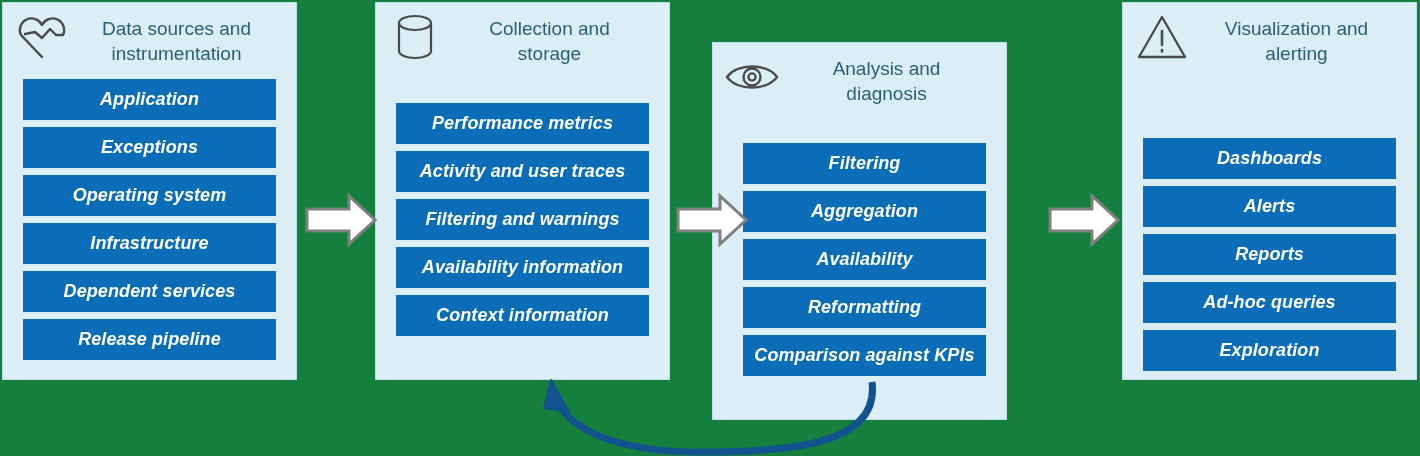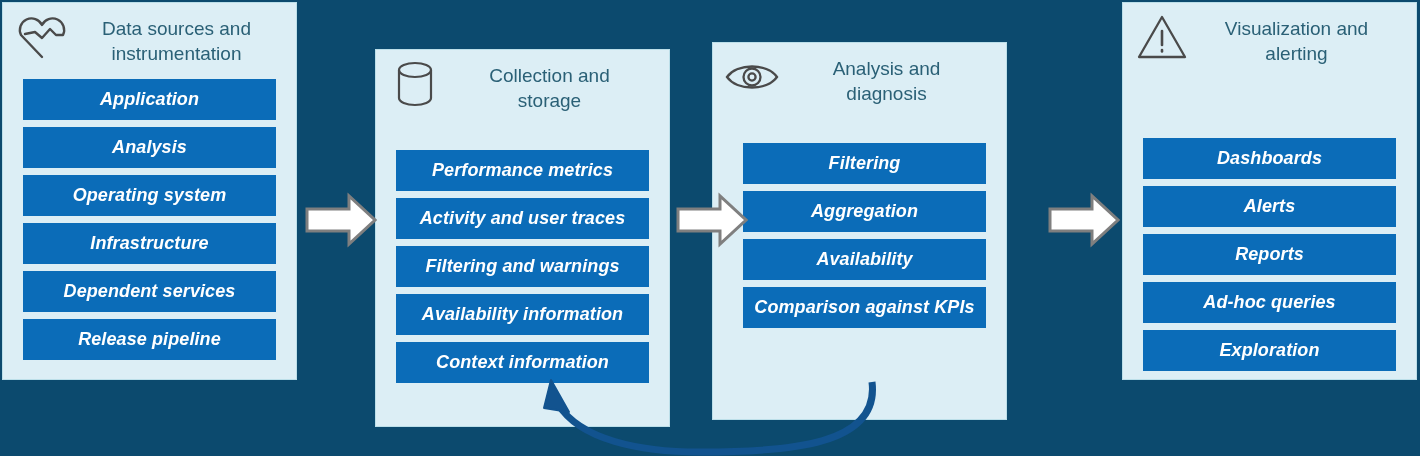--- a/index.html
+++ b/index.html
@@ -9,21 +9,21 @@
     height: 456px;
     background: #ffffff;
     font-family: "Liberation Sans", sans-serif;
     overflow: hidden;
   }
 
   #stage {
     position: relative;
     width: 1420px;
     height: 456px;
-    background: #0c4a6e;
+    background: #15803d;
   }
 
   
   .panel {
     position: absolute;
     top: 2px;
     height: 378px;
     background: #dceef5;
     border: 1px solid #bcdfe9;
   }
@@ -77,21 +77,21 @@
     align-items: center;
     justify-content: center;
     letter-spacing: 0.1px;
     text-align: center;
     font-style: italic;
   }
   .item:last-child { margin-bottom: 0; }
 
   
   #panel-0 { left: 2px;    width: 295px; }
-  #panel-1 { left: 375px;  width: 295px; margin-top: 47px; }
+  #panel-1 { left: 375px;  width: 295px; }
   #panel-2 { left: 712px;  width: 295px; margin-top: 40px; }
   #panel-3 { left: 1122px; width: 295px; }
 
   #panel-0 .items { top: 76px; }
   #panel-1 .items { top: 100px; }
   #panel-2 .items { top: 100px; padding-left: 30px; }
   #panel-3 .items { top: 100px; margin-top: 35px; }
 
   
   .block-arrow {
@@ -124,21 +124,21 @@
       <span class="panel-icon">
         <svg width="52" height="46" viewBox="0 0 52 46">
           <path d="M26 43 L5 21 A11 11 0 0 1 26 11 A11 11 0 0 1 47 21 L40 21 L34 15 L26 24 L19 18 L9 20" fill="none" stroke="#4a4a4a" stroke-width="2.4" stroke-linejoin="round" stroke-linecap="round"></path>
         </svg>
       </span>
       <div class="panel-title">Data sources and
 instrumentation</div>
     </div>
     <div class="items">
       <div class="item">Application</div>
-      <div class="item">Analysis</div>
+      <div class="item">Exceptions</div>
       <div class="item">Operating system</div>
       <div class="item">Infrastructure</div>
       <div class="item">Dependent services</div>
       <div class="item">Release pipeline</div>
     </div>
   </div>
 
   <div class="panel" id="panel-1">
     <div class="panel-header">
       <span class="panel-icon">
@@ -168,20 +168,21 @@
           <circle cx="28" cy="17" r="3.6" fill="none" stroke="#4a4a4a" stroke-width="2.3"></circle>
         </svg>
       </span>
       <div class="panel-title">Analysis and
 diagnosis</div>
     </div>
     <div class="items">
       <div class="item">Filtering</div>
       <div class="item">Aggregation</div>
       <div class="item">Availability</div>
+      <div class="item">Reformatting</div>
       <div class="item">Comparison against KPIs</div>
     </div>
   </div>
 
   <div class="panel" id="panel-3">
     <div class="panel-header">
       <span class="panel-icon">
         <svg width="52" height="48" viewBox="0 0 52 48">
           <path d="M26 4 L49 44 L3 44 Z" fill="none" stroke="#4a4a4a" stroke-width="2.3" stroke-linejoin="round"></path>
           <line x1="26" y1="18" x2="26" y2="32" stroke="#4a4a4a" stroke-width="2.6" stroke-linecap="round"></line>

